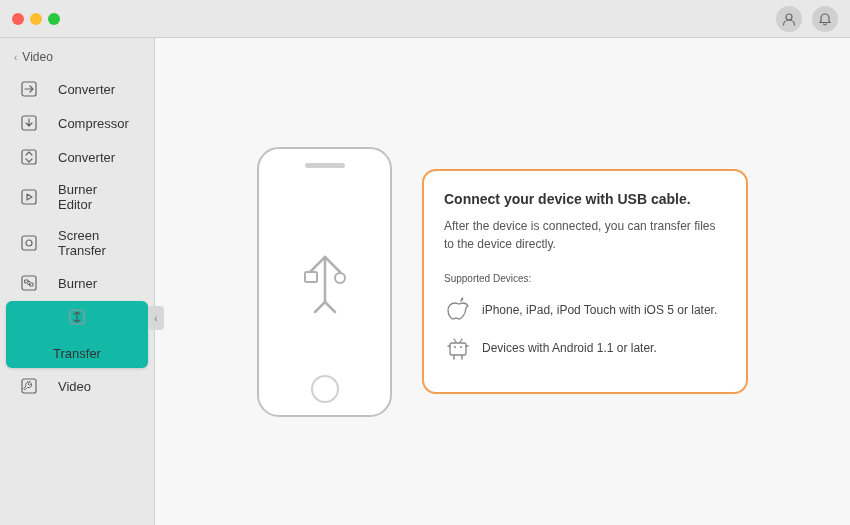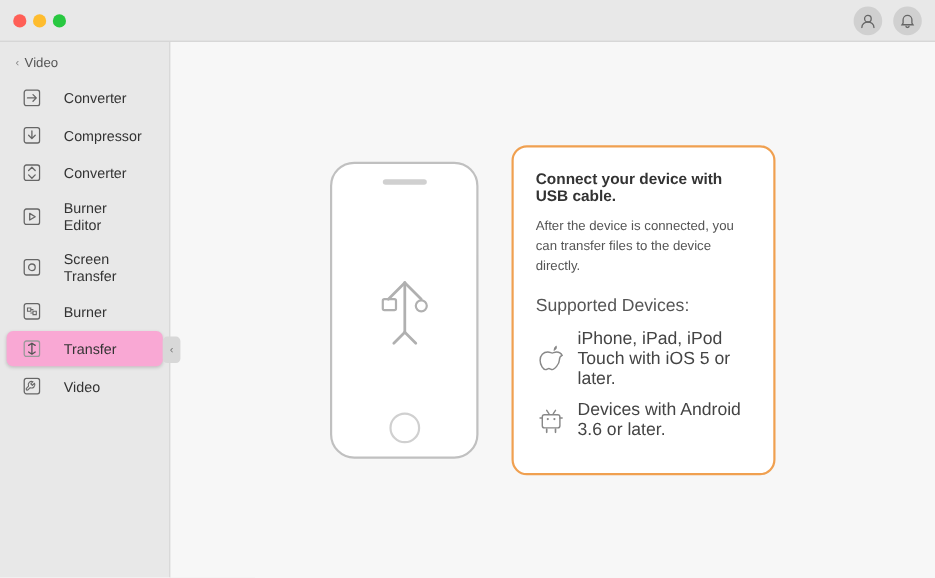--- a/index.html
+++ b/index.html
@@ -91,22 +91,23 @@
       align-items: center;
       gap: 20px;
       padding: 7px 14px;
       font-size: 13px;
       color: #333;
       cursor: pointer;
       border-radius: 6px;
       margin: 1px 6px;
     }
     .sidebar-item.active {
-      background: #f9a8d4;
+      background: #14b8a6;
       box-shadow: 0 1px 3px rgba(0,0,0,0.15);
+      flex-direction: column;
     }
     .sidebar-item .item-icon {
       width: 18px;
       height: 18px;
       display: flex;
       align-items: center;
       justify-content: center;
       font-size: 14px;
       color: #555;
       flex-shrink: 0;
@@ -184,60 +185,60 @@
       align-items: center;
       color: #b0b0b0;
     }
     .usb-icon svg {
       width: 50px;
       height: 70px;
     }
 
     
     .info-card {
-      width: 240px;
+      width: 326px;
       border: 2px solid #f0a050;
       border-radius: 14px;
       padding: 20px;
       background: white;
     }
     .info-card-title {
       font-size: 14px;
       font-weight: 600;
       color: #333;
       margin-bottom: 10px;
     }
     .info-card-desc {
       font-size: 12px;
       color: #555;
       line-height: 1.5;
       margin-bottom: 20px;
     }
     .supported-label {
-      font-size: 16px;
+      font-size: 10px;
       color: #555;
       margin-bottom: 12px;
     }
     .device-item {
       display: flex;
       align-items: center;
       gap: 10px;
       margin-bottom: 10px;
     }
     .device-item-icon {
       width: 28px;
       height: 28px;
       display: flex;
       align-items: center;
       justify-content: center;
       flex-shrink: 0;
       color: #666;
     }
     .device-item-text {
-      font-size: 16px;
+      font-size: 12px;
       color: #444;
     }
   </style>
 </head>
 <body>
 
 <div class="titlebar">
   <div class="traffic-lights">
     <div class="traffic-light close"></div>
     <div class="traffic-light minimize"></div>
@@ -392,18 +393,18 @@
               <line x1="7" y1="21" x2="7" y2="24" stroke="#888" stroke-width="1.5" stroke-linecap="round"></line>
               <line x1="15" y1="21" x2="15" y2="24" stroke="#888" stroke-width="1.5" stroke-linecap="round"></line>
               <line x1="1" y1="11" x2="3" y2="11" stroke="#888" stroke-width="1.5" stroke-linecap="round"></line>
               <line x1="19" y1="11" x2="21" y2="11" stroke="#888" stroke-width="1.5" stroke-linecap="round"></line>
               <line x1="7" y1="4" x2="9" y2="7" stroke="#888" stroke-width="1.3" stroke-linecap="round"></line>
               <line x1="15" y1="4" x2="13" y2="7" stroke="#888" stroke-width="1.3" stroke-linecap="round"></line>
               <circle cx="8" cy="12" r="1" fill="#888"></circle>
               <circle cx="14" cy="12" r="1" fill="#888"></circle>
             </svg>
           </div>
-          <span class="device-item-text">Devices with Android 3.6 or later.</span>
+          <span class="device-item-text">Devices with Android 1.1 or later.</span>
         </div>
       </div>
     </div>
   </div>
 </div>
 
 </body></html>

